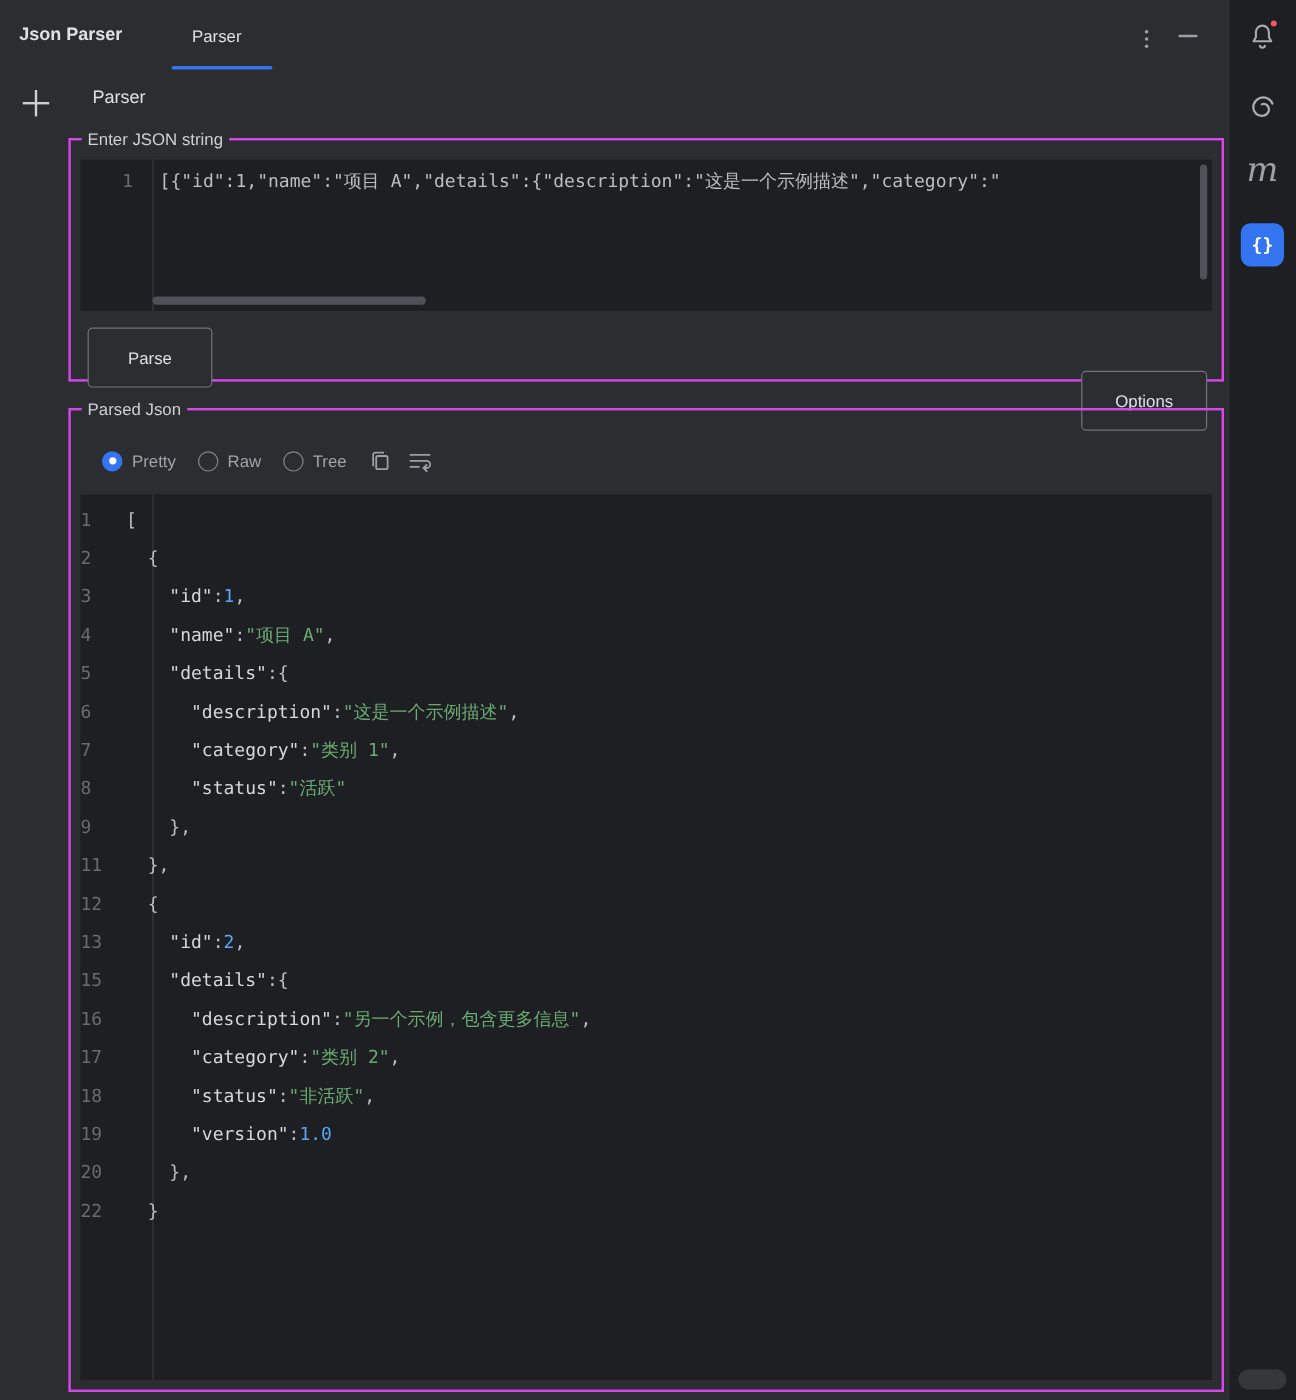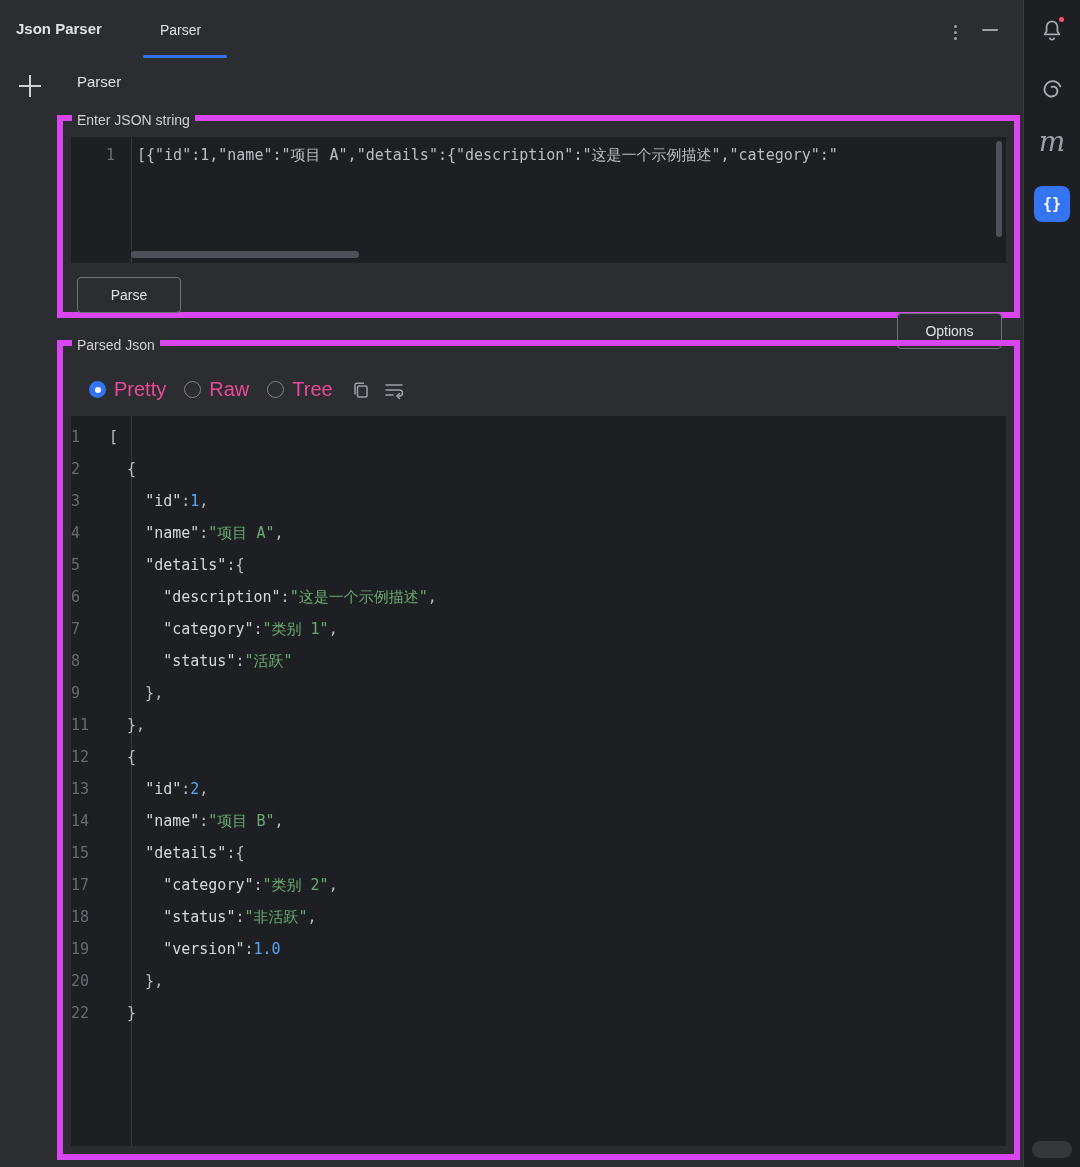--- a/index.html
+++ b/index.html
@@ -18,50 +18,50 @@
   .kebab i { width:3px; height:3px; border-radius:50%; background:#9da0a8; }
   .min-line { position:absolute; left:982px; top:29px; width:16px; height:2px; background:#9da0a8; border-radius:1px; }
 
   
   .plus-icon { position:absolute; left:19px; top:75px; width:22px; height:22px; }
   .plus-icon:before { content:""; position:absolute; left:0; top:10px; width:22px; height:2px; background:#ced0d6; }
   .plus-icon:after  { content:""; position:absolute; left:10px; top:0; width:2px; height:22px; background:#ced0d6; }
   .toolwindow-tab { position:absolute; left:77px; top:73px; font-size:15px; color:#dfe1e5; }
 
   
-  .group { position:absolute; border:6px solid #d946ef; }
+  .group { position:absolute; border:2px solid #d946ef; }
   .group-legend { position:absolute; top:-9px; left:9px; background:#2b2d30; padding:0 5px; font-size:14px; color:#ced0d6; white-space:nowrap; }
   #group-input  { left:57px; top:115px; width:963px; height:203px; }
   #group-output { left:57px; top:340px; width:963px; height:820px; }
 
   
   .editor { position:absolute; background:#1e1f22; overflow:hidden; }
   .gutter-divider { position:absolute; left:60px; top:0; bottom:0; width:1px; background:#393b40; }
   .mono { font-family:"DejaVu Sans Mono", monospace; }
 
   #input-editor { left:8px; top:16px; right:8px; height:126px; }
   #input-editor .ln1 { position:absolute; left:0; top:6px; width:44px; text-align:right; color:#676c73; font-size:15px; line-height:24px; }
   #input-editor .input-line { position:absolute; left:66px; top:6px; right:12px; color:#bcbec4; font-size:15px; line-height:24px; white-space:pre; overflow:hidden; }
   .hscroll-thumb { position:absolute; left:60px; bottom:5px; width:228px; height:7px; border-radius:4px; background:#4e5157; }
   .vscroll-thumb { position:absolute; right:4px; top:4px; width:6px; height:96px; border-radius:3px; background:#4e5157; }
 
   
-  .btn { position:absolute; height:36px; background:#2b2d30; border:1px solid #6f737a; border-radius:4px;
+  .btn { position:absolute; height:50px; background:#2b2d30; border:1px solid #6f737a; border-radius:4px;
          color:#dfe1e5; font-size:14px; display:flex; align-items:center; justify-content:center; cursor:default; }
   #parse-btn { left:14px; top:156px; width:104px; }
   #options-btn { right:12px; top:156px; width:105px;margin-top:36px; }
 
   
   .modes { position:absolute; left:26px; top:32px; display:flex; align-items:center; }
   .mode { display:flex; align-items:center; gap:8px; margin-right:18px; }
   .radio { width:17px; height:17px; border-radius:50%; border:1.5px solid #80848c; position:relative; flex:none; }
   .radio.sel { border:none; background:#3574f0; }
   .radio .dot { display:none; }
   .radio.sel .dot { display:block; position:absolute; left:50%; top:50%; width:6px; height:6px; margin:-3px 0 0 -3px; border-radius:50%; background:#ffffff; }
-  .mode-label { font-size:20px; color:#ec4899; }
+  .mode-label { font-size:14px; color:#a3a3a3; }
   .mini-icon { margin-right:12px; display:flex; align-items:center; }
 
   
   #parsed-editor { left:8px; top:70px; right:8px; bottom:8px; }
   #parsed-lines { position:absolute; left:0; top:5px; right:0; }
   .code-line { display:flex; height:32px; line-height:32px; font-size:15px; white-space:pre; font-family:"DejaVu Sans Mono", monospace; }
   .code-line .ln { width:32px; padding-right:28px; text-align:right; color:#676c73; flex:none; }
   .code-line .ln.current { color:#bcbec4; }
   .code-line .code { padding-left:6px; }
   .tok-p { color:#bcbec4; }
@@ -158,22 +158,22 @@
           <div class="code-line"><span class="ln">3</span><span class="code"><span class="tok-p">    </span><span class="tok-k">"id"</span><span class="tok-p">:</span><span class="tok-n">1</span><span class="tok-p">,</span></span></div>
           <div class="code-line"><span class="ln">4</span><span class="code"><span class="tok-p">    </span><span class="tok-k">"name"</span><span class="tok-p">:</span><span class="tok-s">"项目 A"</span><span class="tok-p">,</span></span></div>
           <div class="code-line"><span class="ln">5</span><span class="code"><span class="tok-p">    </span><span class="tok-k">"details"</span><span class="tok-p">:{</span></span></div>
           <div class="code-line"><span class="ln">6</span><span class="code"><span class="tok-p">      </span><span class="tok-k">"description"</span><span class="tok-p">:</span><span class="tok-s">"这是一个示例描述"</span><span class="tok-p">,</span></span></div>
           <div class="code-line"><span class="ln">7</span><span class="code"><span class="tok-p">      </span><span class="tok-k">"category"</span><span class="tok-p">:</span><span class="tok-s">"类别 1"</span><span class="tok-p">,</span></span></div>
           <div class="code-line"><span class="ln">8</span><span class="code"><span class="tok-p">      </span><span class="tok-k">"status"</span><span class="tok-p">:</span><span class="tok-s">"活跃"</span></span></div>
           <div class="code-line"><span class="ln">9</span><span class="code"><span class="tok-p">    },</span></span></div>
           <div class="code-line"><span class="ln">11</span><span class="code"><span class="tok-p">  },</span></span></div>
           <div class="code-line"><span class="ln">12</span><span class="code"><span class="tok-p">  {</span></span></div>
           <div class="code-line"><span class="ln">13</span><span class="code"><span class="tok-p">    </span><span class="tok-k">"id"</span><span class="tok-p">:</span><span class="tok-n">2</span><span class="tok-p">,</span></span></div>
-          <div class="code-line"><span class="ln">14</span><span class="code"><span class="tok-p">    </span><span class="tok-k">"name"</span><span class="tok-p">:</span><span class="tok-s">"项目 B"</span><span class="tok-p">,</span></span></div>
           <div class="code-line"><span class="ln">15</span><span class="code"><span class="tok-p">    </span><span class="tok-k">"details"</span><span class="tok-p">:{</span></span></div>
+          <div class="code-line"><span class="ln">16</span><span class="code"><span class="tok-p">      </span><span class="tok-k">"description"</span><span class="tok-p">:</span><span class="tok-s">"另一个示例，包含更多信息"</span><span class="tok-p">,</span></span></div>
           <div class="code-line"><span class="ln">17</span><span class="code"><span class="tok-p">      </span><span class="tok-k">"category"</span><span class="tok-p">:</span><span class="tok-s">"类别 2"</span><span class="tok-p">,</span></span></div>
           <div class="code-line"><span class="ln">18</span><span class="code"><span class="tok-p">      </span><span class="tok-k">"status"</span><span class="tok-p">:</span><span class="tok-s">"非活跃"</span><span class="tok-p">,</span></span></div>
           <div class="code-line"><span class="ln">19</span><span class="code"><span class="tok-p">      </span><span class="tok-k">"version"</span><span class="tok-p">:</span><span class="tok-n">1.0</span></span></div>
           <div class="code-line"><span class="ln">20</span><span class="code"><span class="tok-p">    },</span></span></div>
           <div class="code-line"><span class="ln">22</span><span class="code"><span class="tok-p">  }</span></span></div>
         </div>
     </div>
   </div>
 
 </div>

